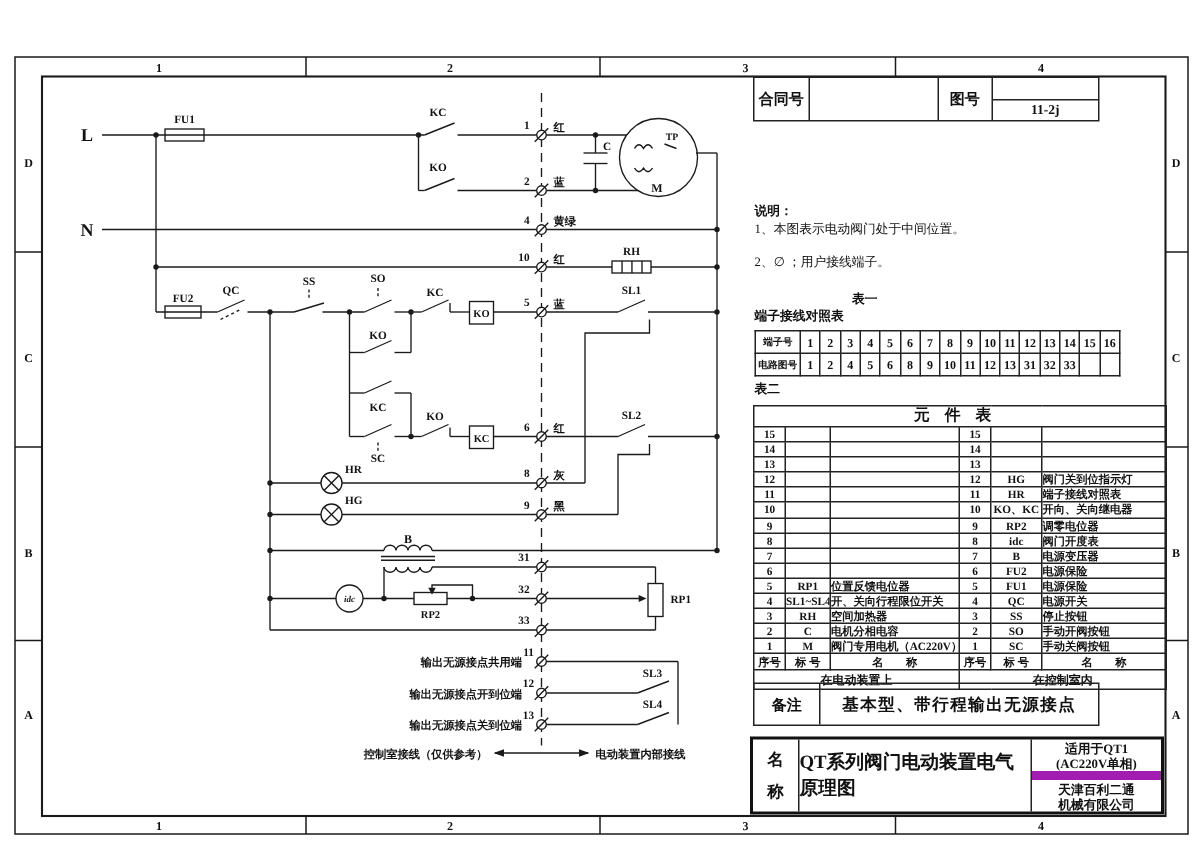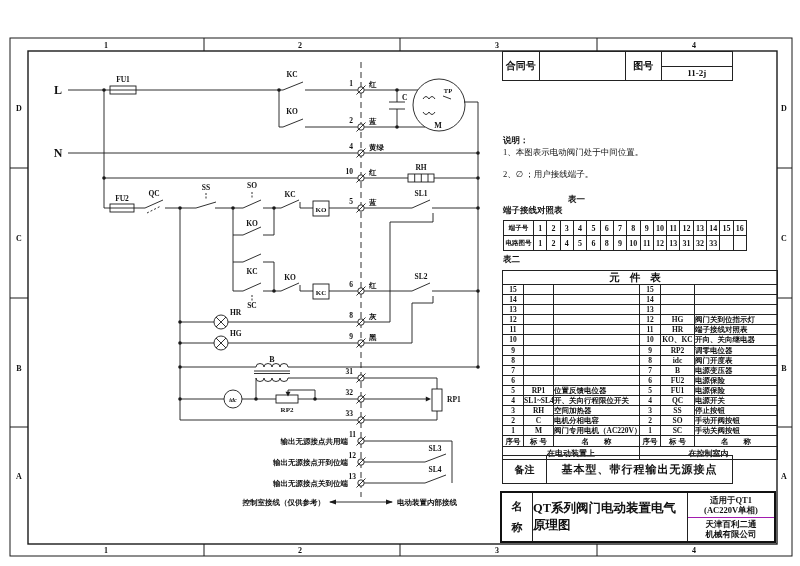--- a/index.html
+++ b/index.html
@@ -31,21 +31,21 @@
   
   .remarks{left:502px;top:455px;width:231px;height:29px;border:1px solid #222;box-sizing:border-box;display:flex;}
   .remarks .lab{width:43px;border-right:1px solid #222;display:flex;align-items:center;justify-content:center;font-size:10px;font-weight:bold;}
   .remarks .txt{flex:1;display:flex;align-items:center;justify-content:center;font-size:11px;font-weight:bold;letter-spacing:1px;}
   
   .tbar{left:500px;top:491px;width:276px;height:52px;border:2px solid #111;box-sizing:border-box;display:flex;}
   .tbar .nm{width:30px;border-right:1px solid #222;display:flex;flex-direction:column;align-items:center;justify-content:space-around;font-size:11px;font-weight:bold;padding:3px 0;}
   .tbar .ti{flex:1;display:flex;align-items:center;justify-content:center;font-size:12.5px;font-weight:bold;border-right:1px solid #222;}
   .tbar .rt{width:86px;display:flex;flex-direction:column;}
   .tbar .rt .half{flex:1;display:flex;flex-direction:column;align-items:center;justify-content:center;font-size:8.5px;font-weight:bold;line-height:10px;}
-  .tbar .rt .h1{border-bottom:1px solid #a21caf;}
+  .tbar .rt .h1{border-bottom:6px solid #a21caf;}
 </style>
 </head>
 <body>
 
 <div class="sheet">
 
 <svg width="800" height="566" viewBox="0 0 800 566">
 
   <g stroke="#1a1a1a" fill="none" stroke-width="1">
     <rect x="10" y="38" width="782" height="518"></rect>

